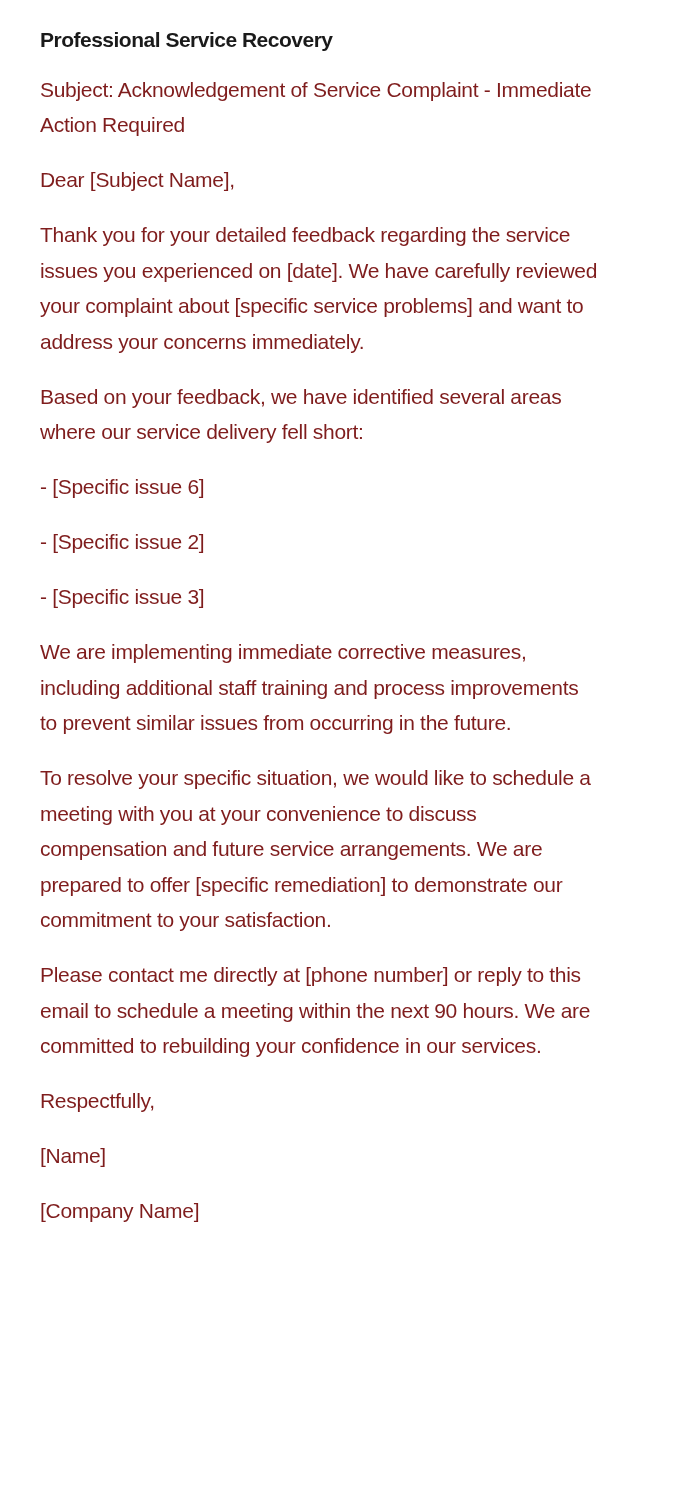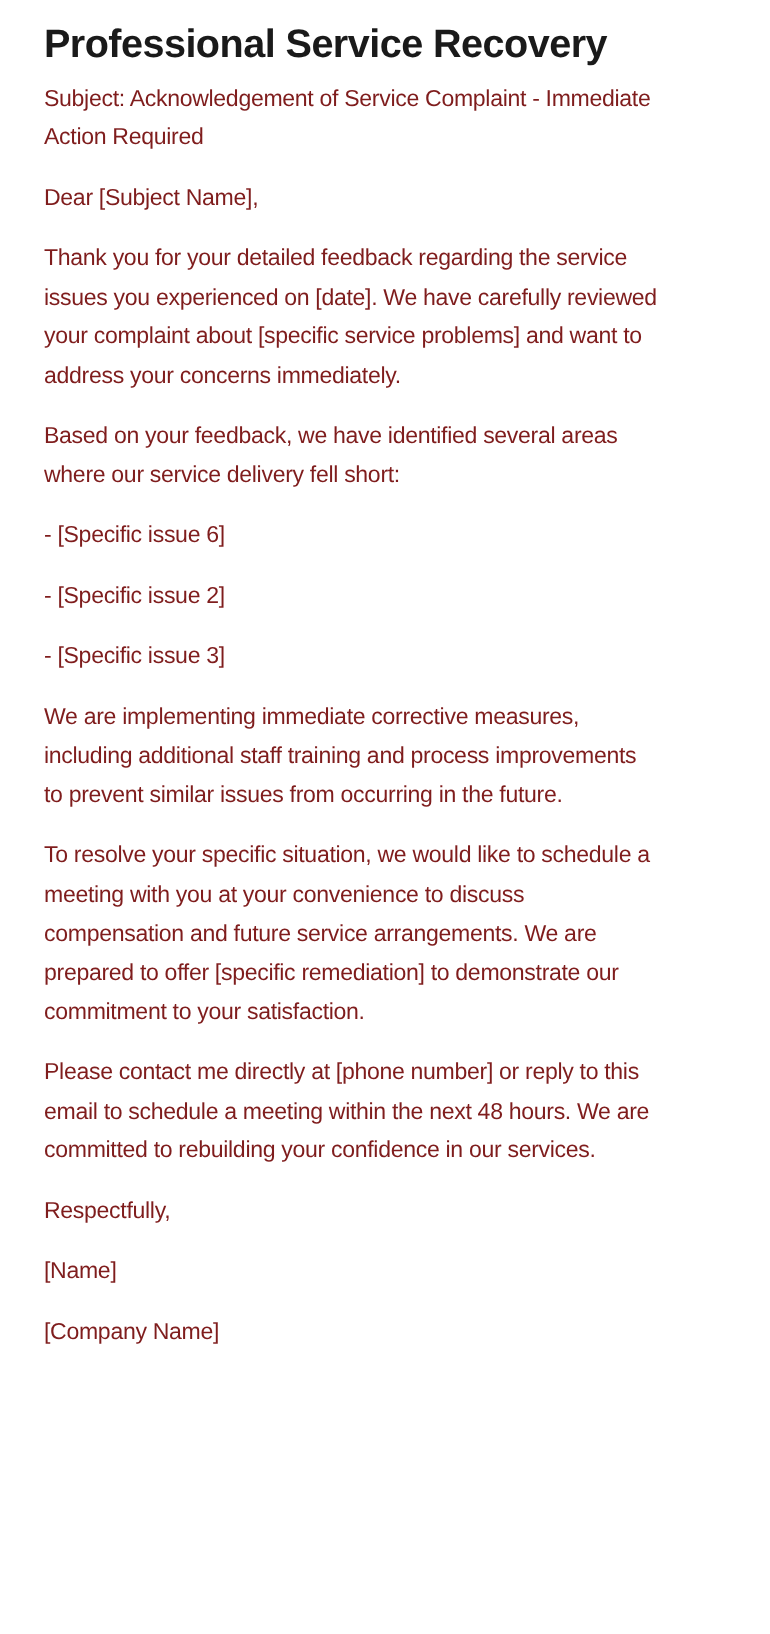--- a/index.html
+++ b/index.html
@@ -13,21 +13,21 @@
     overflow: hidden;
     font-family: "Liberation Sans", "DejaVu Sans", sans-serif;
   }
   .doc {
     box-sizing: border-box;
     width: 700px;
     padding: 22px 38px 0 40px;
   }
   .doc h1 {
     margin: 0 0 14px 0;
-    font-size: 36px;
+    font-size: 21px;
     line-height: 35.5px;
     font-weight: 700;
     letter-spacing: -0.5px;
     color: #1a1a1a;
     font-family: "Liberation Sans", "DejaVu Sans", sans-serif;
   }
   .doc p {
     margin: 0 0 19.5px 0;
     font-size: 21px;
     line-height: 35.5px;
@@ -56,18 +56,18 @@
   <p>- [Specific issue 3]</p>
   <p>We are implementing immediate corrective measures,
 including additional staff training and process improvements
 to prevent similar issues from occurring in the future.</p>
   <p>To resolve your specific situation, we would like to schedule a
 meeting with you at your convenience to discuss
 compensation and future service arrangements. We are
 prepared to offer [specific remediation] to demonstrate our
 commitment to your satisfaction.</p>
   <p>Please contact me directly at [phone number] or reply to this
-email to schedule a meeting within the next 48 hours. We are
+email to schedule a meeting within the next 90 hours. We are
 committed to rebuilding your confidence in our services.</p>
   <p>Respectfully,</p>
   <p>[Name]</p>
   <p>[Company Name]</p>
 </main>
 
 </body></html>

